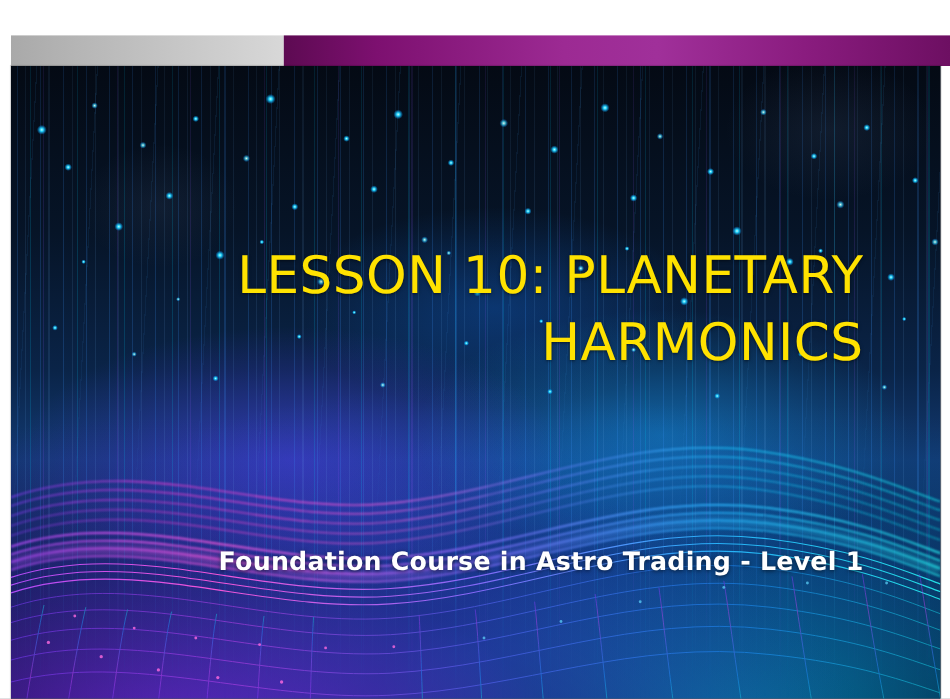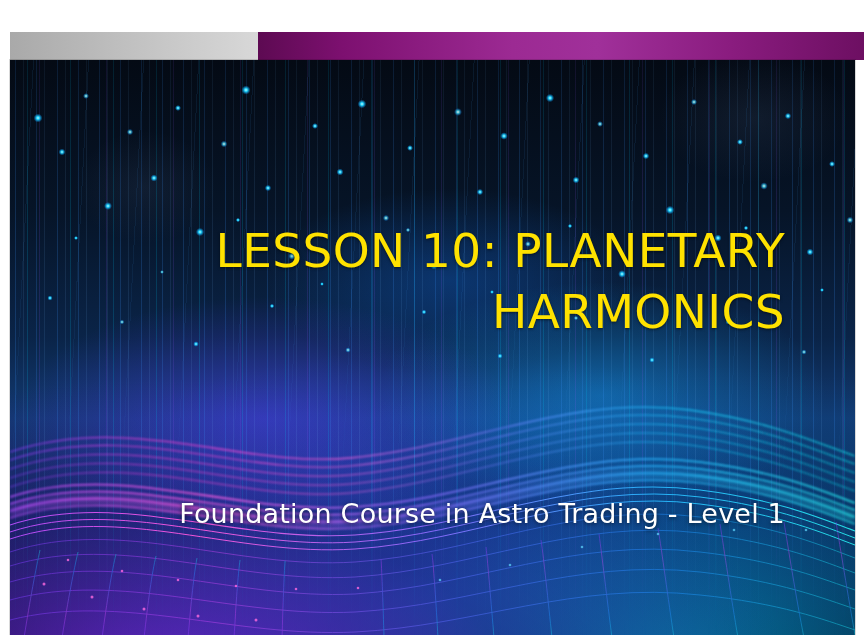--- a/index.html
+++ b/index.html
@@ -143,22 +143,22 @@
   }
 
   #subtitle {
     position: absolute;
     left: 60px;
     top: 438px;
     width: 715px;
     text-align: right;
     color: #ffffff;
     font-family: "DejaVu Sans", sans-serif;
-    font-size: 27px;
-    font-weight: 400;
+    font-size: 23px;
+    font-weight: 700;
     letter-spacing: 0.2px;
     text-shadow: 0 1px 4px rgba(0,0,0,0.6);
   }
 </style>
 </head>
 <body>
 
 <div id="slide">
 
   <div class="grey-bar grey-bar-top"></div>

